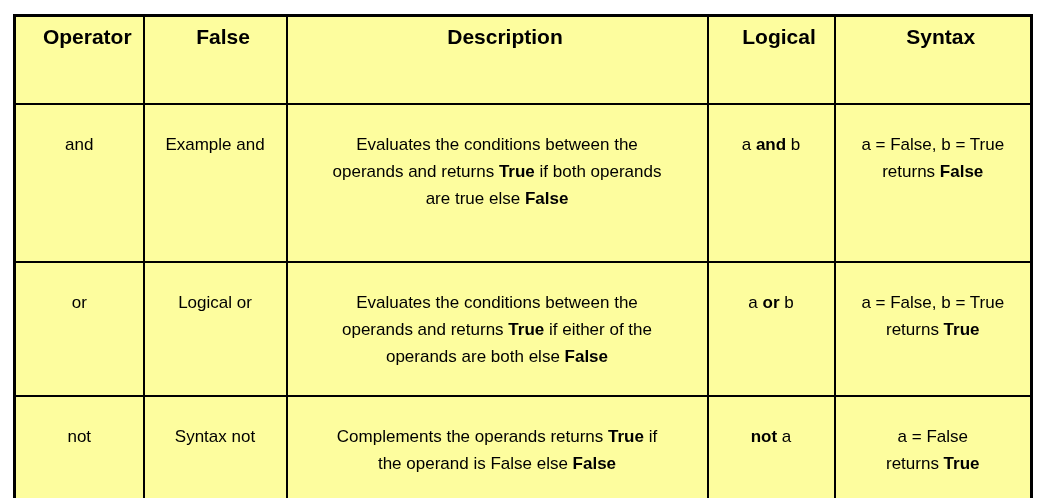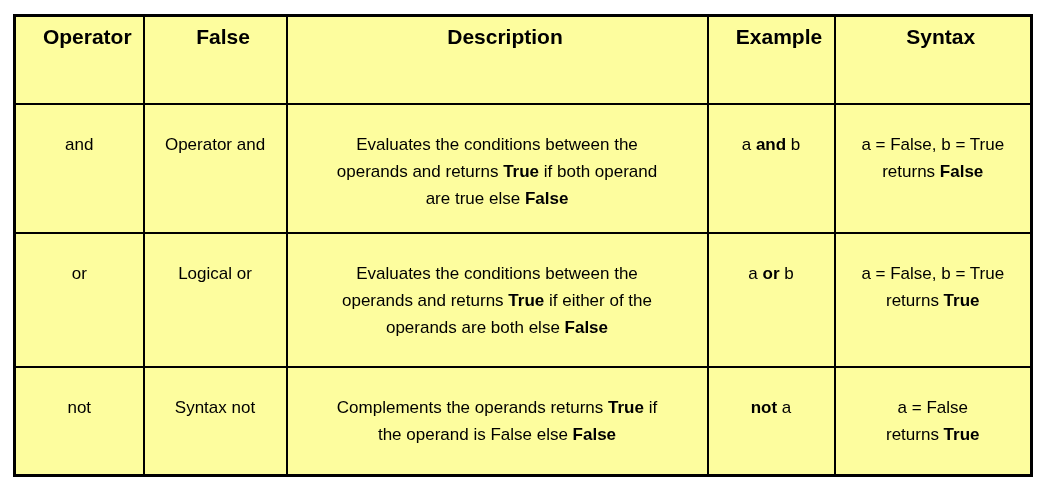--- a/index.html
+++ b/index.html
@@ -42,50 +42,50 @@
     font-weight: bold;
     padding: 8px 4px 0 20px;
   }
   td {
     font-size: 17px;
     font-weight: normal;
     line-height: 27px;
     padding: 26px 6px 0 6px;
   }
   tr.r-header { height: 88px; }
-  tr.r-0 { height: 129px; }
+  tr.r-0 { height: 158px; }
   tr.r-1 { height: 134px; }
   tr.r-2 { height: 109px; }
   td b, td .b { font-weight: bold; }
 </style>
 </head>
 <body>
 
 <table class="op-table">
   <colgroup>
     <col class="c-operator">
     <col class="c-name">
     <col class="c-description">
     <col class="c-syntax">
     <col class="c-example">
   </colgroup>
   <thead>
     <tr class="r-header">
       <th>Operator</th>
       <th>False</th>
       <th>Description</th>
-      <th>Example</th>
+      <th>Logical</th>
       <th>Syntax</th>
     </tr>
   </thead>
   <tbody>
     <tr class="r-0">
       <td>and</td>
-      <td>Operator and</td>
-      <td><span>Evaluates the conditions between the</span><br><span>operands and returns </span><span class="b">True</span><span> if both operand</span><br><span>are true else </span><span class="b">False</span></td>
+      <td>Example and</td>
+      <td><span>Evaluates the conditions between the</span><br><span>operands and returns </span><span class="b">True</span><span> if both operands</span><br><span>are true else </span><span class="b">False</span></td>
       <td><span>a </span><span class="b">and</span><span> b</span></td>
       <td><span>a = False, b = True</span><br><span>returns </span><span class="b">False</span></td>
     </tr>
     <tr class="r-1">
       <td>or</td>
       <td>Logical or</td>
       <td><span>Evaluates the conditions between the</span><br><span>operands and returns </span><span class="b">True</span><span> if either of the</span><br><span>operands are both else </span><span class="b">False</span></td>
       <td><span>a </span><span class="b">or</span><span> b</span></td>
       <td><span>a = False, b = True</span><br><span>returns </span><span class="b">True</span></td>
     </tr>

